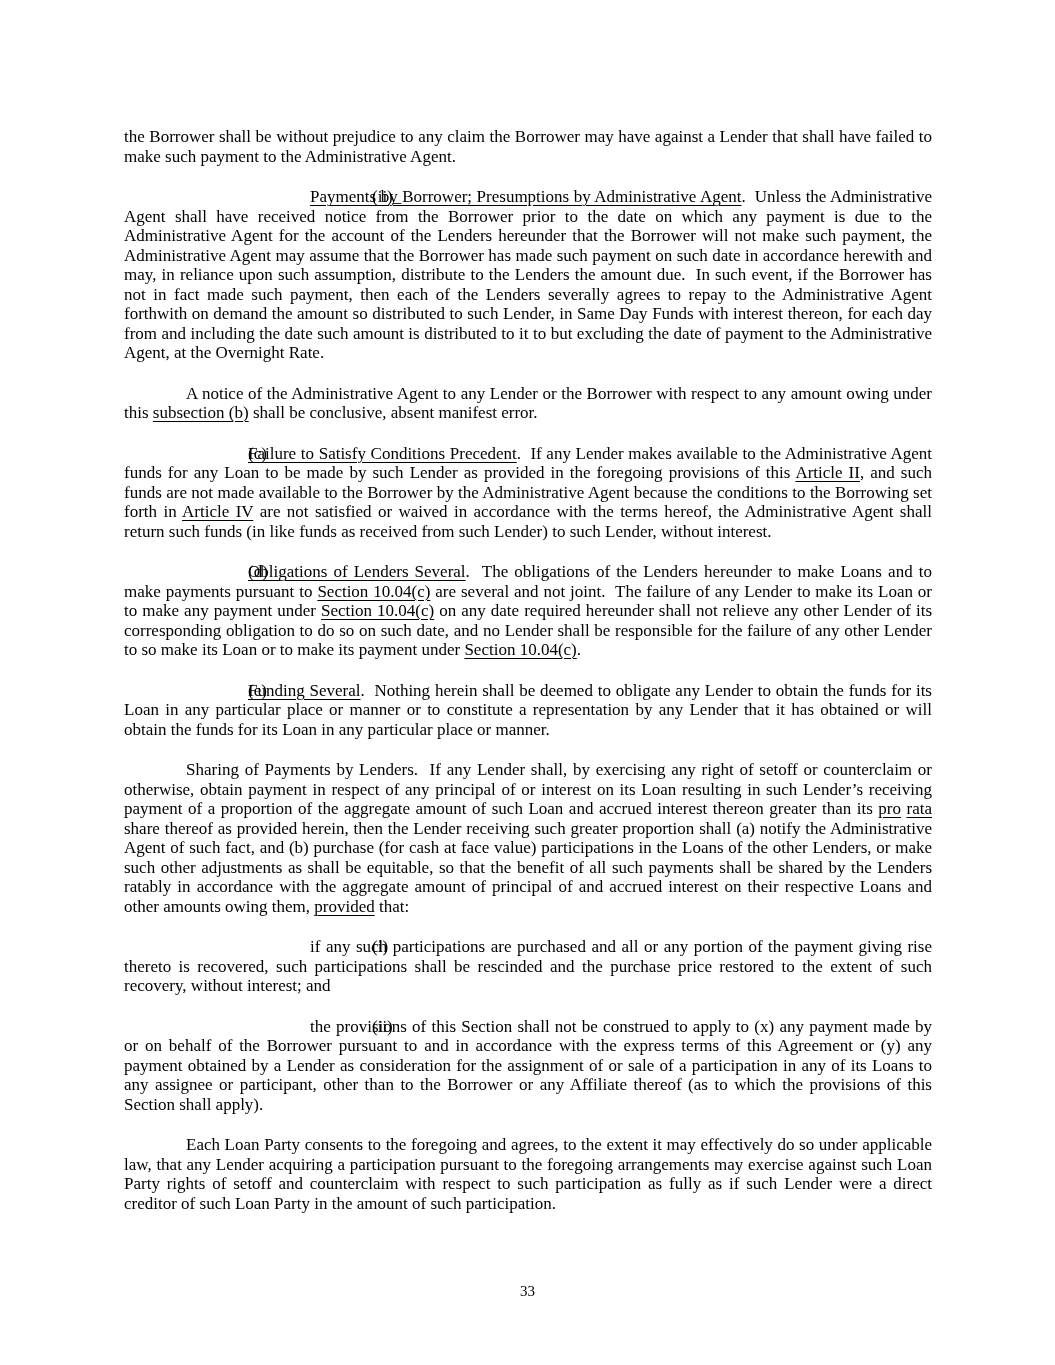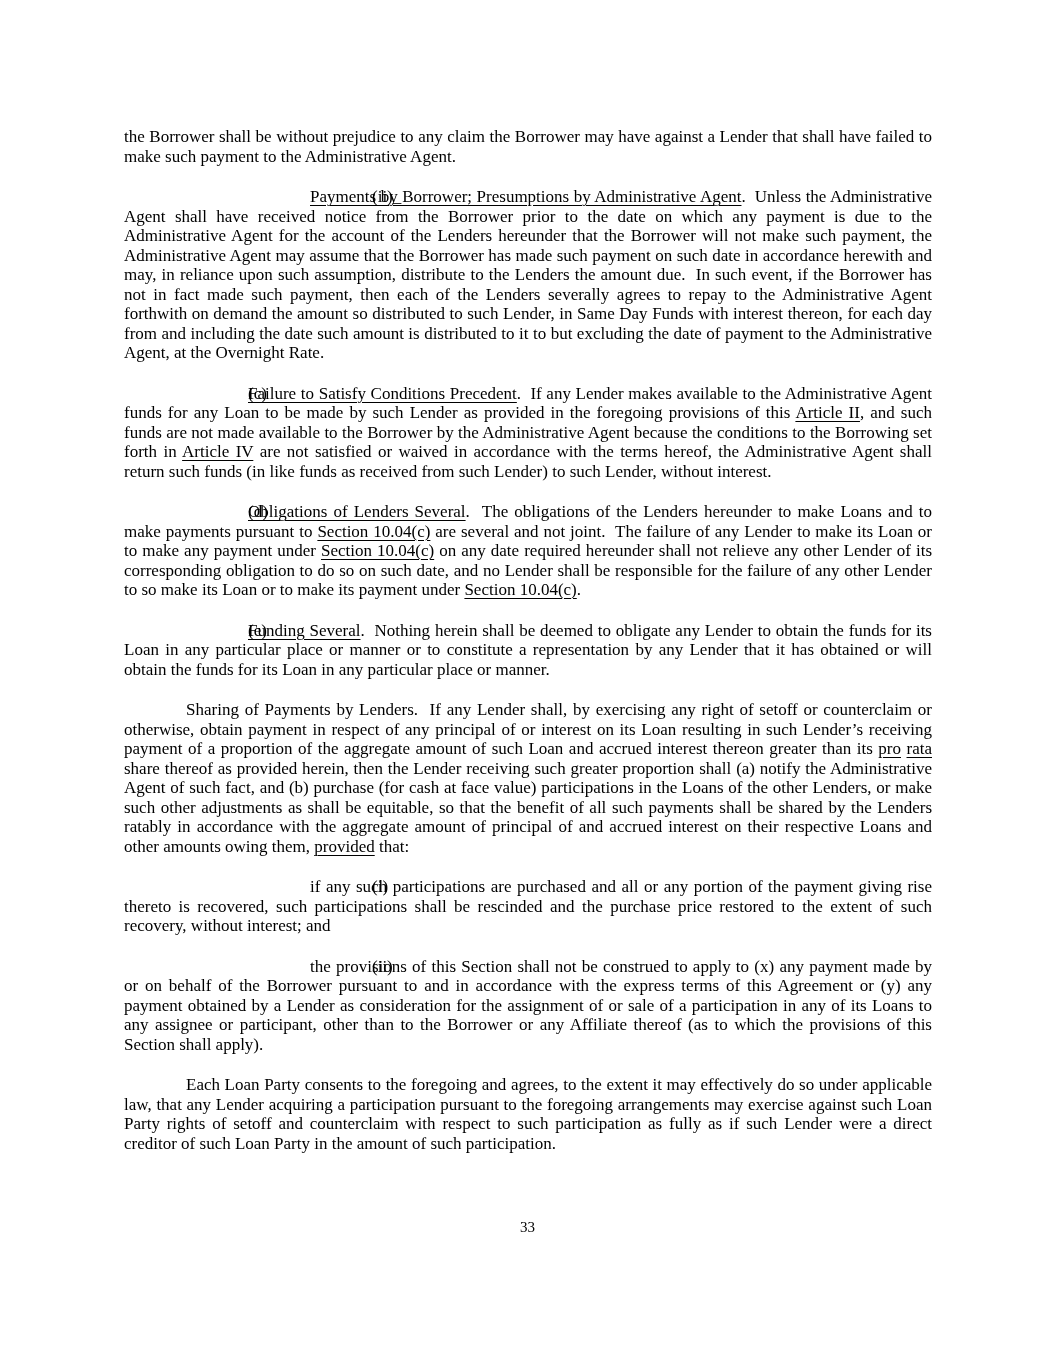--- a/index.html
+++ b/index.html
@@ -30,35 +30,36 @@
   p.para.kind-label2 { text-indent: 124px; }
   .label { display: inline-block; width: 62px; }
   .u {
     text-decoration: underline;
     text-decoration-thickness: 1px;
     text-underline-offset: 2.5px;
   }
   .b { font-weight: normal; }
   .footer {
     position: absolute;
-    top: 1219px;
+    top: 1283px;
     left: 0;
     width: 100%;
     text-align: center;
     font-size: 15px;
     line-height: 17px;
   }
 </style>
 </head>
 <body>
 
 <div class="page">
   <div class="content" id="doc-body">
       <p class="para kind-flush"><span>the Borrower shall be without prejudice to any claim the Borrower may have against a Lender that shall have failed to make such payment to the Administrative Agent.</span></p>
       <p class="para kind-label2"><span class="label">(ii)_</span><span class="u">Payments by Borrower; Presumptions by Administrative Agent</span><span>.&nbsp; Unless the Administrative Agent shall have received notice from the Borrower prior to the date on which any payment is due to the Administrative Agent for the account of the Lenders hereunder that the Borrower will not make such payment, the Administrative Agent may assume that the Borrower has made such payment on such date in accordance herewith and may, in reliance upon such assumption, distribute to the Lenders the amount due.&nbsp; In such event, if the Borrower has not in fact made such payment, then each of the Lenders severally agrees to repay to the Administrative Agent forthwith on demand the amount so distributed to such Lender, in Same Day Funds with interest thereon, for each day from and including the date such amount is distributed to it to but excluding the date of payment to the Administrative Agent, at the Overnight Rate.</span></p>
+      <p class="para kind-indent"><span>A notice of the Administrative Agent to any Lender or the Borrower with respect to any amount owing under this </span><span class="u">subsection (b)</span><span> shall be conclusive, absent manifest error.</span></p>
       <p class="para kind-label1"><span class="label">(c)</span><span class="u">Failure to Satisfy Conditions Precedent</span><span>.&nbsp; If any Lender makes available to the Administrative Agent funds for any Loan to be made by such Lender as provided in the foregoing provisions of this </span><span class="u">Article II</span><span>, and such funds are not made available to the Borrower by the Administrative Agent because the conditions to the Borrowing set forth in </span><span class="u">Article IV</span><span> are not satisfied or waived in accordance with the terms hereof, the Administrative Agent shall return such funds (in like funds as received from such Lender) to such Lender, without interest.</span></p>
       <p class="para kind-label1"><span class="label">(d)</span><span class="u">Obligations of Lenders Several</span><span>.&nbsp; The obligations of the Lenders hereunder to make Loans and to make payments pursuant to </span><span class="u">Section 10.04(c)</span><span> are several and not joint.&nbsp; The failure of any Lender to make its Loan or to make any payment under </span><span class="u">Section 10.04(c)</span><span> on any date required hereunder shall not relieve any other Lender of its corresponding obligation to do so on such date, and no Lender shall be responsible for the failure of any other Lender to so make its Loan or to make its payment under </span><span class="u">Section 10.04(c)</span><span>.</span></p>
       <p class="para kind-label1"><span class="label">(e)</span><span class="u">Funding Several</span><span>.&nbsp; Nothing herein shall be deemed to obligate any Lender to obtain the funds for its Loan in any particular place or manner or to constitute a representation by any Lender that it has obtained or will obtain the funds for its Loan in any particular place or manner.</span></p>
       <p class="para kind-indent"><span class="b">Sharing of Payments by Lenders.</span><span>&nbsp; If any Lender shall, by exercising any right of setoff or counterclaim or otherwise, obtain payment in respect of any principal of or interest on its Loan resulting in such Lender’s receiving payment of a proportion of the aggregate amount of such Loan and accrued interest thereon greater than its </span><span class="u">pro</span><span> </span><span class="u">rata</span><span> share thereof as provided herein, then the Lender receiving such greater proportion shall (a) notify the Administrative Agent of such fact, and (b) purchase (for cash at face value) participations in the Loans of the other Lenders, or make such other adjustments as shall be equitable, so that the benefit of all such payments shall be shared by the Lenders ratably in accordance with the aggregate amount of principal of and accrued interest on their respective Loans and other amounts owing them, </span><span class="u">provided</span><span> that:</span></p>
       <p class="para kind-label2"><span class="label">(i)</span><span>if any such participations are purchased and all or any portion of the payment giving rise thereto is recovered, such participations shall be rescinded and the purchase price restored to the extent of such recovery, without interest; and</span></p>
       <p class="para kind-label2"><span class="label">(ii)</span><span>the provisions of this Section shall not be construed to apply to (x) any payment made by or on behalf of the Borrower pursuant to and in accordance with the express terms of this Agreement or (y) any payment obtained by a Lender as consideration for the assignment of or sale of a participation in any of its Loans to any assignee or participant, other than to the Borrower or any Affiliate thereof (as to which the provisions of this Section shall apply).</span></p>
       <p class="para kind-indent"><span>Each Loan Party consents to the foregoing and agrees, to the extent it may effectively do so under applicable law, that any Lender acquiring a participation pursuant to the foregoing arrangements may exercise against such Loan Party rights of setoff and counterclaim with respect to such participation as fully as if such Lender were a direct creditor of such Loan Party in the amount of such participation.</span></p>
     </div>
   <div class="footer">
     <span>33</span>

